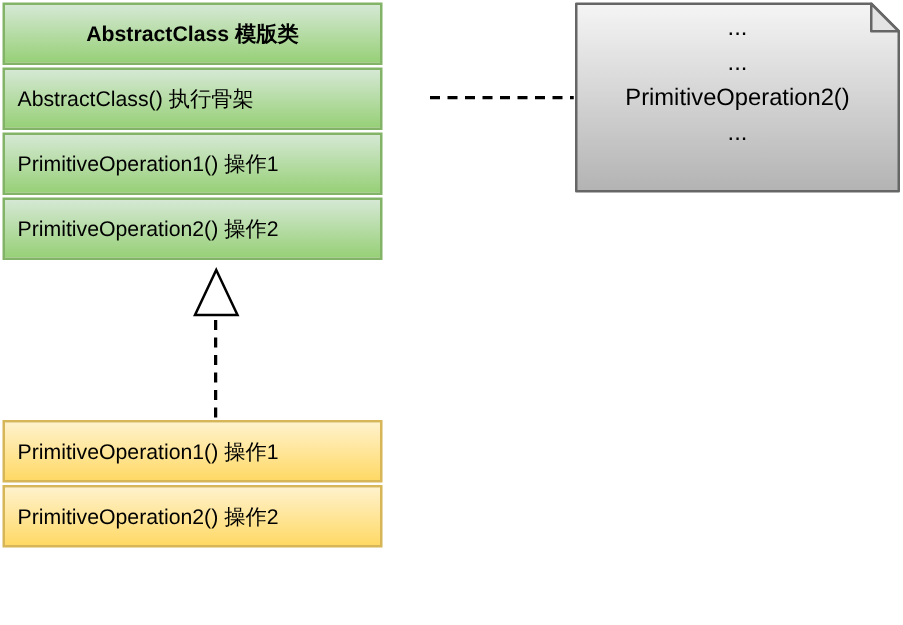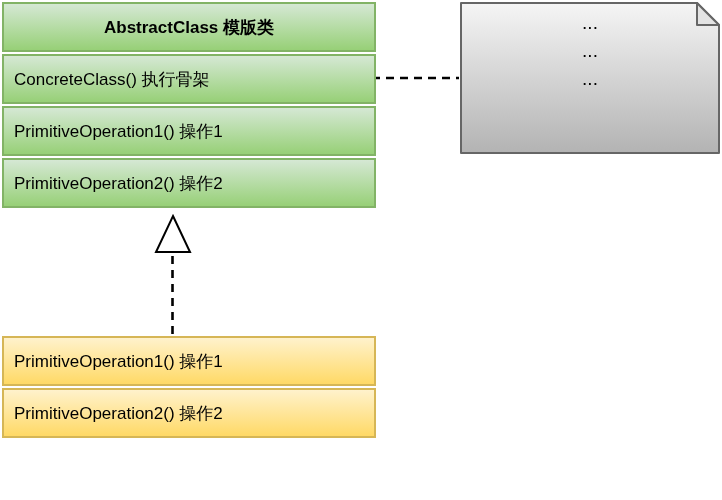--- a/index.html
+++ b/index.html
@@ -12,21 +12,21 @@
     height: 500px;
     position: relative;
     font-family: "Liberation Sans", sans-serif;
     color: #000000;
     overflow: hidden;
   }
 
   
   .class-box {
     position: absolute;
-    width: 374px;
+    width: 304px;
   }
   .cell {
     box-sizing: border-box;
     height: 50px;
     margin-bottom: 2px;
     border: 2px solid;
     display: flex;
     align-items: center;
     font-size: 17px;
     line-height: 1;
@@ -90,27 +90,28 @@
   <polygon points="697,3 697,25 719,25" fill="#e3e3e3" stroke="#666666" stroke-width="2" stroke-linejoin="round"></polygon>
 
   <line x1="344" y1="78" x2="459" y2="78" stroke="#000000" stroke-width="2.6" stroke-dasharray="8 6"></line>
 
   <polygon points="173,216 190,252 156,252" fill="#ffffff" stroke="#000000" stroke-width="2" stroke-linejoin="miter"></polygon>
   <line x1="172.5" y1="256" x2="172.5" y2="334" stroke="#000000" stroke-width="2.6" stroke-dasharray="8 6"></line>
 </svg>
 
 <div id="abstract-box" class="class-box green">
   <div class="cell header">AbstractClass 模版类</div>
-  <div class="cell method">ConcreteClass() 执行骨架</div>
+  <div class="cell method">AbstractClass() 执行骨架</div>
   <div class="cell method">PrimitiveOperation1() 操作1</div>
   <div class="cell method">PrimitiveOperation2() 操作2</div>
 </div>
 
 <div id="concrete-box" class="class-box yellow">
   <div class="cell method">PrimitiveOperation1() 操作1</div>
   <div class="cell method">PrimitiveOperation2() 操作2</div>
 </div>
 
 <div id="note-text">
   <span class="note-line">...</span>
   <span class="note-line">...</span>
+  <span class="note-line">PrimitiveOperation2()</span>
   <span class="note-line">...</span>
 </div>
 
 </body></html>

